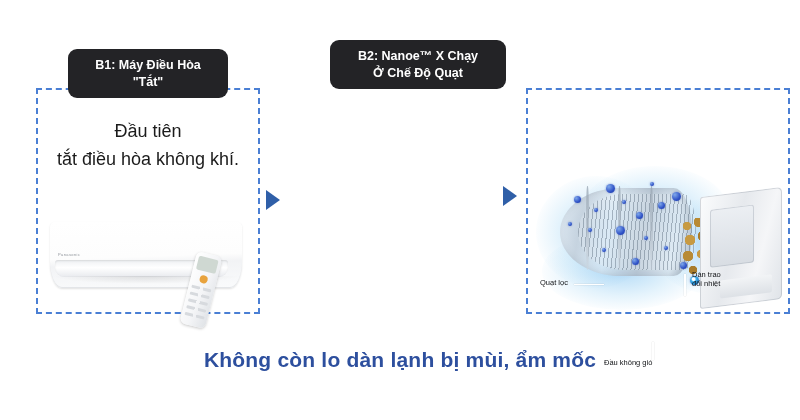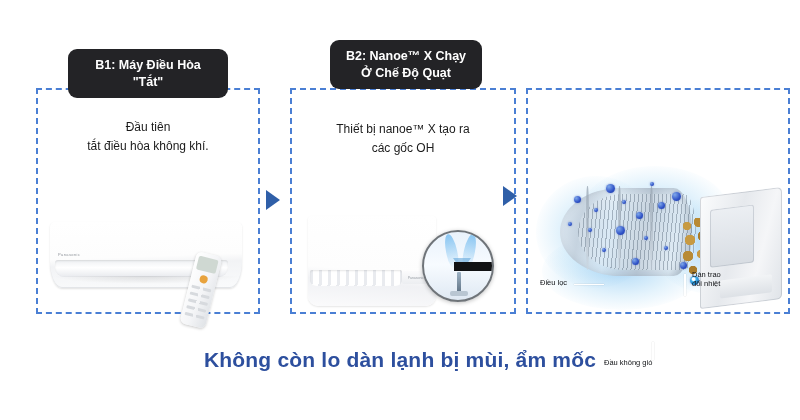--- a/index.html
+++ b/index.html
@@ -29,28 +29,28 @@
     border-radius: 9px;
     font-size: 12.5px;
     font-weight: bold;
     text-align: center;
     line-height: 1.32;
     padding: 8px 12px;
     z-index: 5;
     white-space: pre-line;
   }
   #pill-1 { left: 68px;  top: 49px; width: 160px; }
-  #pill-2 { left: 330px; top: 40px; width: 152px; }
+  #pill-2 { left: 330px; top: 40px; width: 176px; }
   #pill-3 { left: 574px; top: 40px; width: 166px; }
 
   
   .body-text {
     position: absolute;
     text-align: center;
-    font-size: 12px;
+    font-size: 18px;
     color: #1b1b1b;
     line-height: 1.55;
     white-space: pre-line;
     left: 0; right: 0;
   }
   #text-1 { top: 28px; }
   #text-2 { top: 30px; }
   #text-3 { top: 10px; font-size: 14px; line-height: 1.6; }
 
   
@@ -312,40 +312,20 @@
       <div class="r-row" style="top:48px"></div>
       <div class="r-row" style="top:55px"></div>
       <div class="r-row" style="top:62px"></div>
     </div>
   </div>
 
   <div class="arrow" id="arrow-1"></div>
 
   <div class="pill" id="pill-2">B2: Nanoe™ X Chạy
 Ở Chế Độ Quạt</div>
-  <div class="panel" id="panel-2">
-    <div class="body-text" id="text-2">Thiết bị nanoe™ X tạo ra
-các gốc OH</div>
-
-    <div id="ac-unit-2">
-      <div class="ac2-body"></div>
-      <div class="ac2-louvers"></div>
-      <div class="ac2-panelline"></div>
-      <div class="ac2-logo">Panasonic</div>
-    </div>
-
-    <div id="magnifier-2">
-      <div class="m-jetL"></div>
-      <div class="m-jetR"></div>
-      <div class="m-tri"></div>
-      <div class="m-bar"></div>
-      <div class="m-emitter"></div>
-      <div class="m-base"></div>
-    </div>
-  </div>
 
   <div class="arrow" id="arrow-2"></div>
 
   <div class="panel" id="panel-3">
 
     <div id="hx-3">
       <div class="hx-airflow af1"></div>
       <div class="hx-airflow af2"></div>
       <div class="hx-airflow af3"></div>
       <div class="hx-airflow af4"></div>
@@ -373,21 +353,21 @@
       <div class="oh-dot sm" style="left:132px; top:76px;"></div>
       <div class="oh-dot md" style="left:148px; top:92px;"></div>
       <div class="oh-dot lg halo" style="left:158px; top:106px;"></div>
       <div class="oh-dot sm" style="left:36px;  top:52px;"></div>
       <div class="oh-dot sm" style="left:118px; top:12px;"></div>
 
       <div class="lead" id="lead-filter"></div>
       <div class="lead" id="lead-heat"></div>
       <div class="lead" id="lead-outlet"></div>
 
-      <div class="hx-label" id="lbl-filter">Điều lọc</div>
+      <div class="hx-label" id="lbl-filter">Quạt lọc</div>
       <div class="hx-label" id="lbl-heat">Dàn trao
 đổi nhiệt</div>
       <div class="hx-label" id="lbl-outlet">Đầu không gió</div>
     </div>
   </div>
 
   <div id="caption">Không còn lo dàn lạnh bị mùi, ẩm mốc</div>
 
 </div>
 

